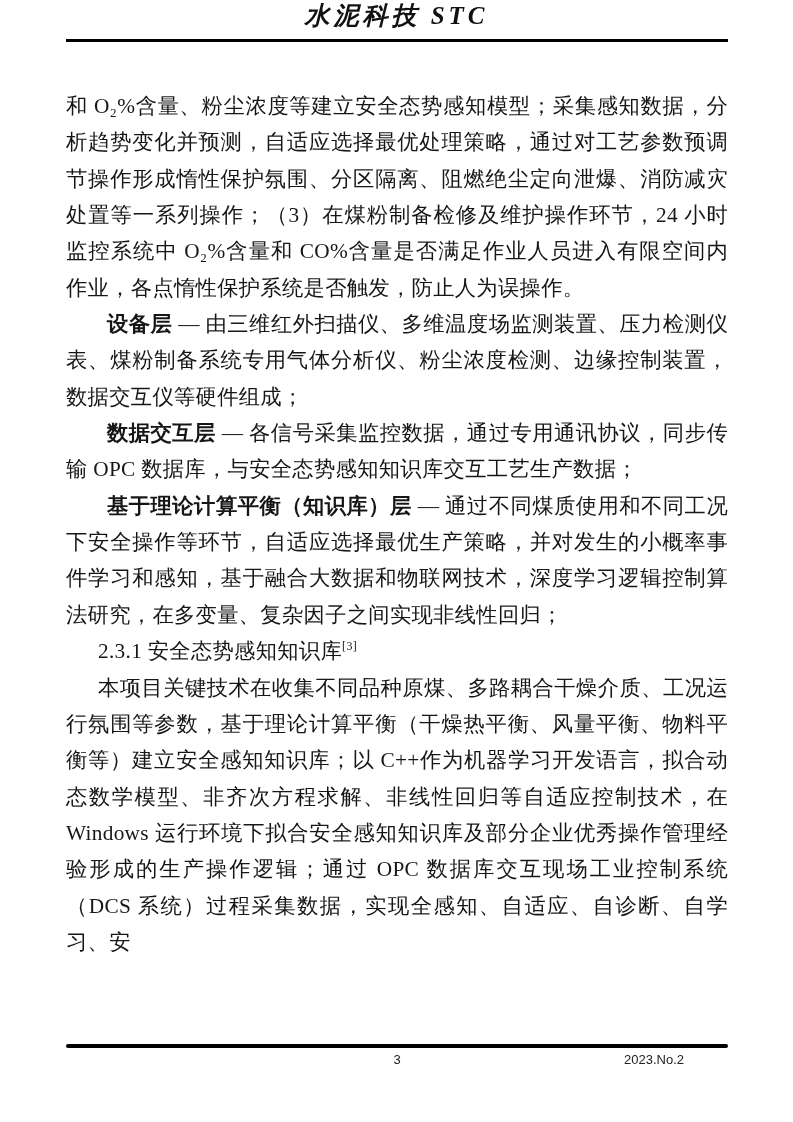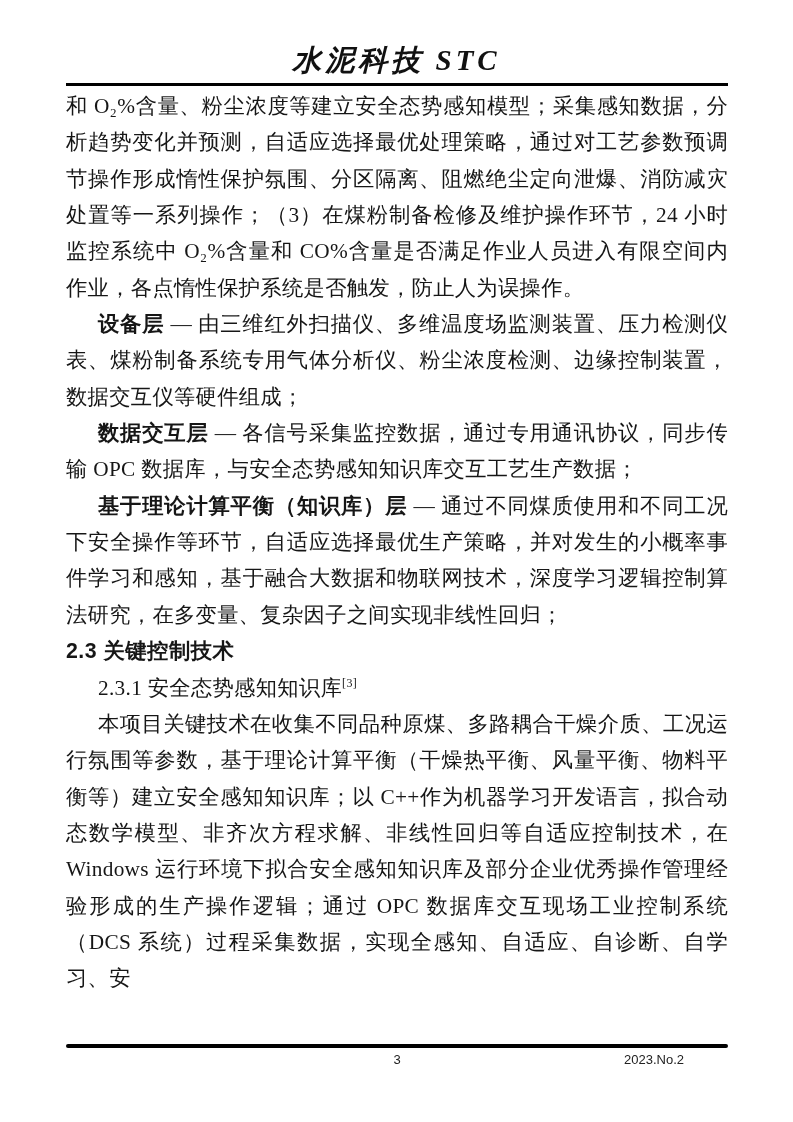--- a/index.html
+++ b/index.html
@@ -16,23 +16,22 @@
     overflow: hidden;
     font-family: "Liberation Serif", "DejaVu Serif", serif;
     color: #161616;
   }
   
   .header {
     position: absolute;
     top: 0; left: 0; right: 0;
   }
   .journal-title {
-    margin-top: 44px;
     text-align: center;
-    font-size: 29px;
+    font-size: 25px;
     line-height: 32px;
     letter-spacing: 4px;
     font-style: italic;
     font-weight: 600;
     color: #111111;
   }
   .header-rule {
     margin: 7px auto 0 66px;
     width: 662px;
     height: 3px;
@@ -58,20 +57,21 @@
     text-indent: 32px;
   }
   .doc-body p.heading {
     font-weight: bold;
     font-family: "Liberation Sans", "DejaVu Sans", sans-serif;
     letter-spacing: 0.5px;
   }
   .doc-body strong {
     font-weight: bold;
     font-family: Liberation Sans, sans-serif;
+    margin-left: 9px;
   }
   .doc-body sup {
     font-size: 12px;
     line-height: 0;
     vertical-align: super;
   }
   
   .footer {
     position: absolute;
     top: 1044px;
@@ -109,21 +109,20 @@
   <div class="header">
     <div class="journal-title">水泥科技 STC</div>
     <div class="header-rule"></div>
   </div>
 
   <div class="doc-body">
       <p class="">和 O₂%含量、粉尘浓度等建立安全态势感知模型；采集感知数据，分析趋势变化并预测，自适应选择最优处理策略，通过对工艺参数预调节操作形成惰性保护氛围、分区隔离、阻燃绝尘定向泄爆、消防减灾处置等一系列操作；（3）在煤粉制备检修及维护操作环节，24 小时监控系统中 O₂%含量和 CO%含量是否满足作业人员进入有限空间内作业，各点惰性保护系统是否触发，防止人为误操作。</p>
       <p class="indent "><strong>设备层</strong> — 由三维红外扫描仪、多维温度场监测装置、压力检测仪表、煤粉制备系统专用气体分析仪、粉尘浓度检测、边缘控制装置，数据交互仪等硬件组成；</p>
       <p class="indent "><strong>数据交互层</strong> — 各信号采集监控数据，通过专用通讯协议，同步传输 OPC 数据库，与安全态势感知知识库交互工艺生产数据；</p>
       <p class="indent "><strong>基于理论计算平衡（知识库）层</strong> — 通过不同煤质使用和不同工况下安全操作等环节，自适应选择最优生产策略，并对发生的小概率事件学习和感知，基于融合大数据和物联网技术，深度学习逻辑控制算法研究，在多变量、复杂因子之间实现非线性回归；</p>
-      <p class="heading">2.3 关键控制技术</p>
       <p class="indent ">2.3.1 安全态势感知知识库<sup>[3]</sup></p>
       <p class="indent ">本项目关键技术在收集不同品种原煤、多路耦合干燥介质、工况运行氛围等参数，基于理论计算平衡（干燥热平衡、风量平衡、物料平衡等）建立安全感知知识库；以 C++作为机器学习开发语言，拟合动态数学模型、非齐次方程求解、非线性回归等自适应控制技术，在 Windows 运行环境下拟合安全感知知识库及部分企业优秀操作管理经验形成的生产操作逻辑；通过 OPC 数据库交互现场工业控制系统（DCS 系统）过程采集数据，实现全感知、自适应、自诊断、自学习、安</p>
     </div>
 
   <div class="footer">
     <div class="footer-rule"></div>
     <div class="footer-row">
       <span class="page-number">3</span>
       <span class="issue-number">2023.No.2</span>
     </div>

